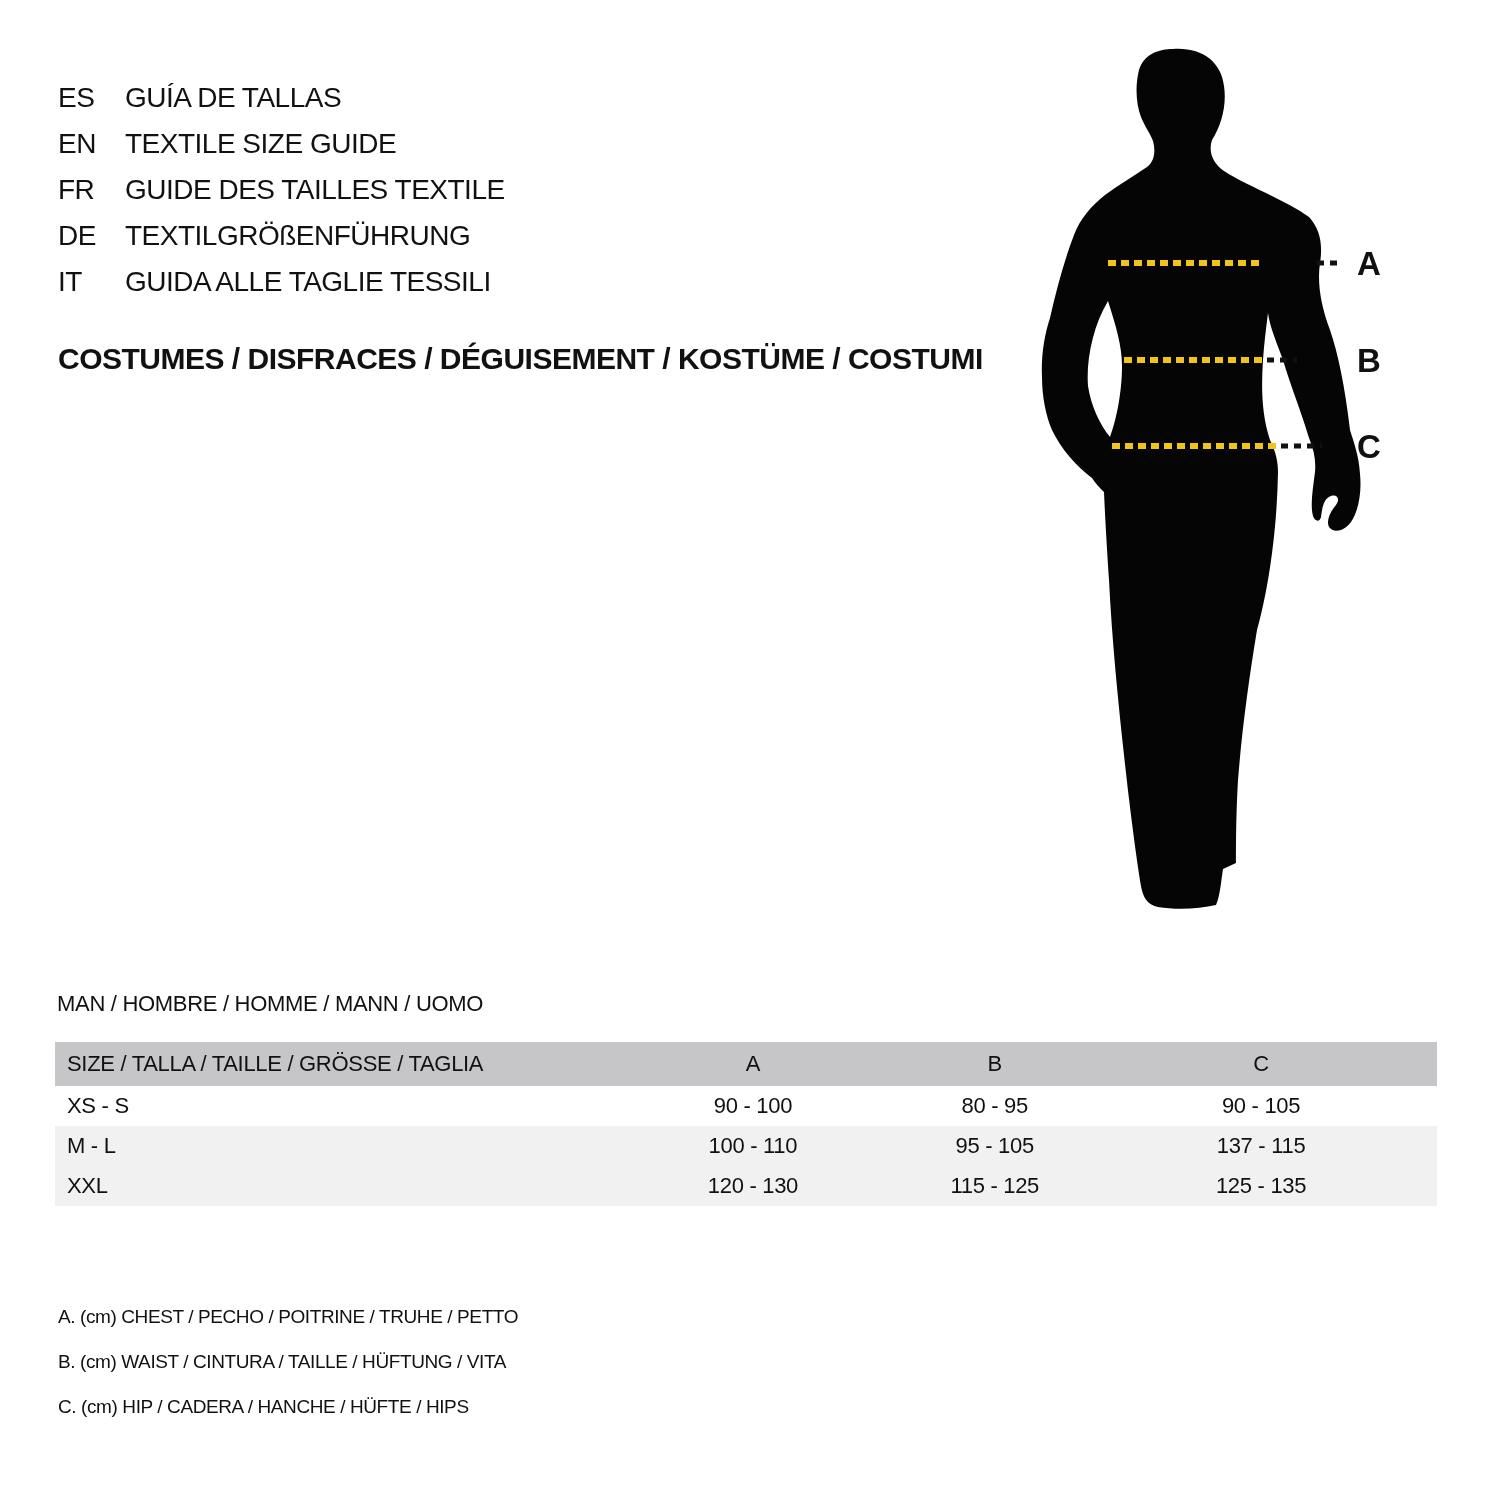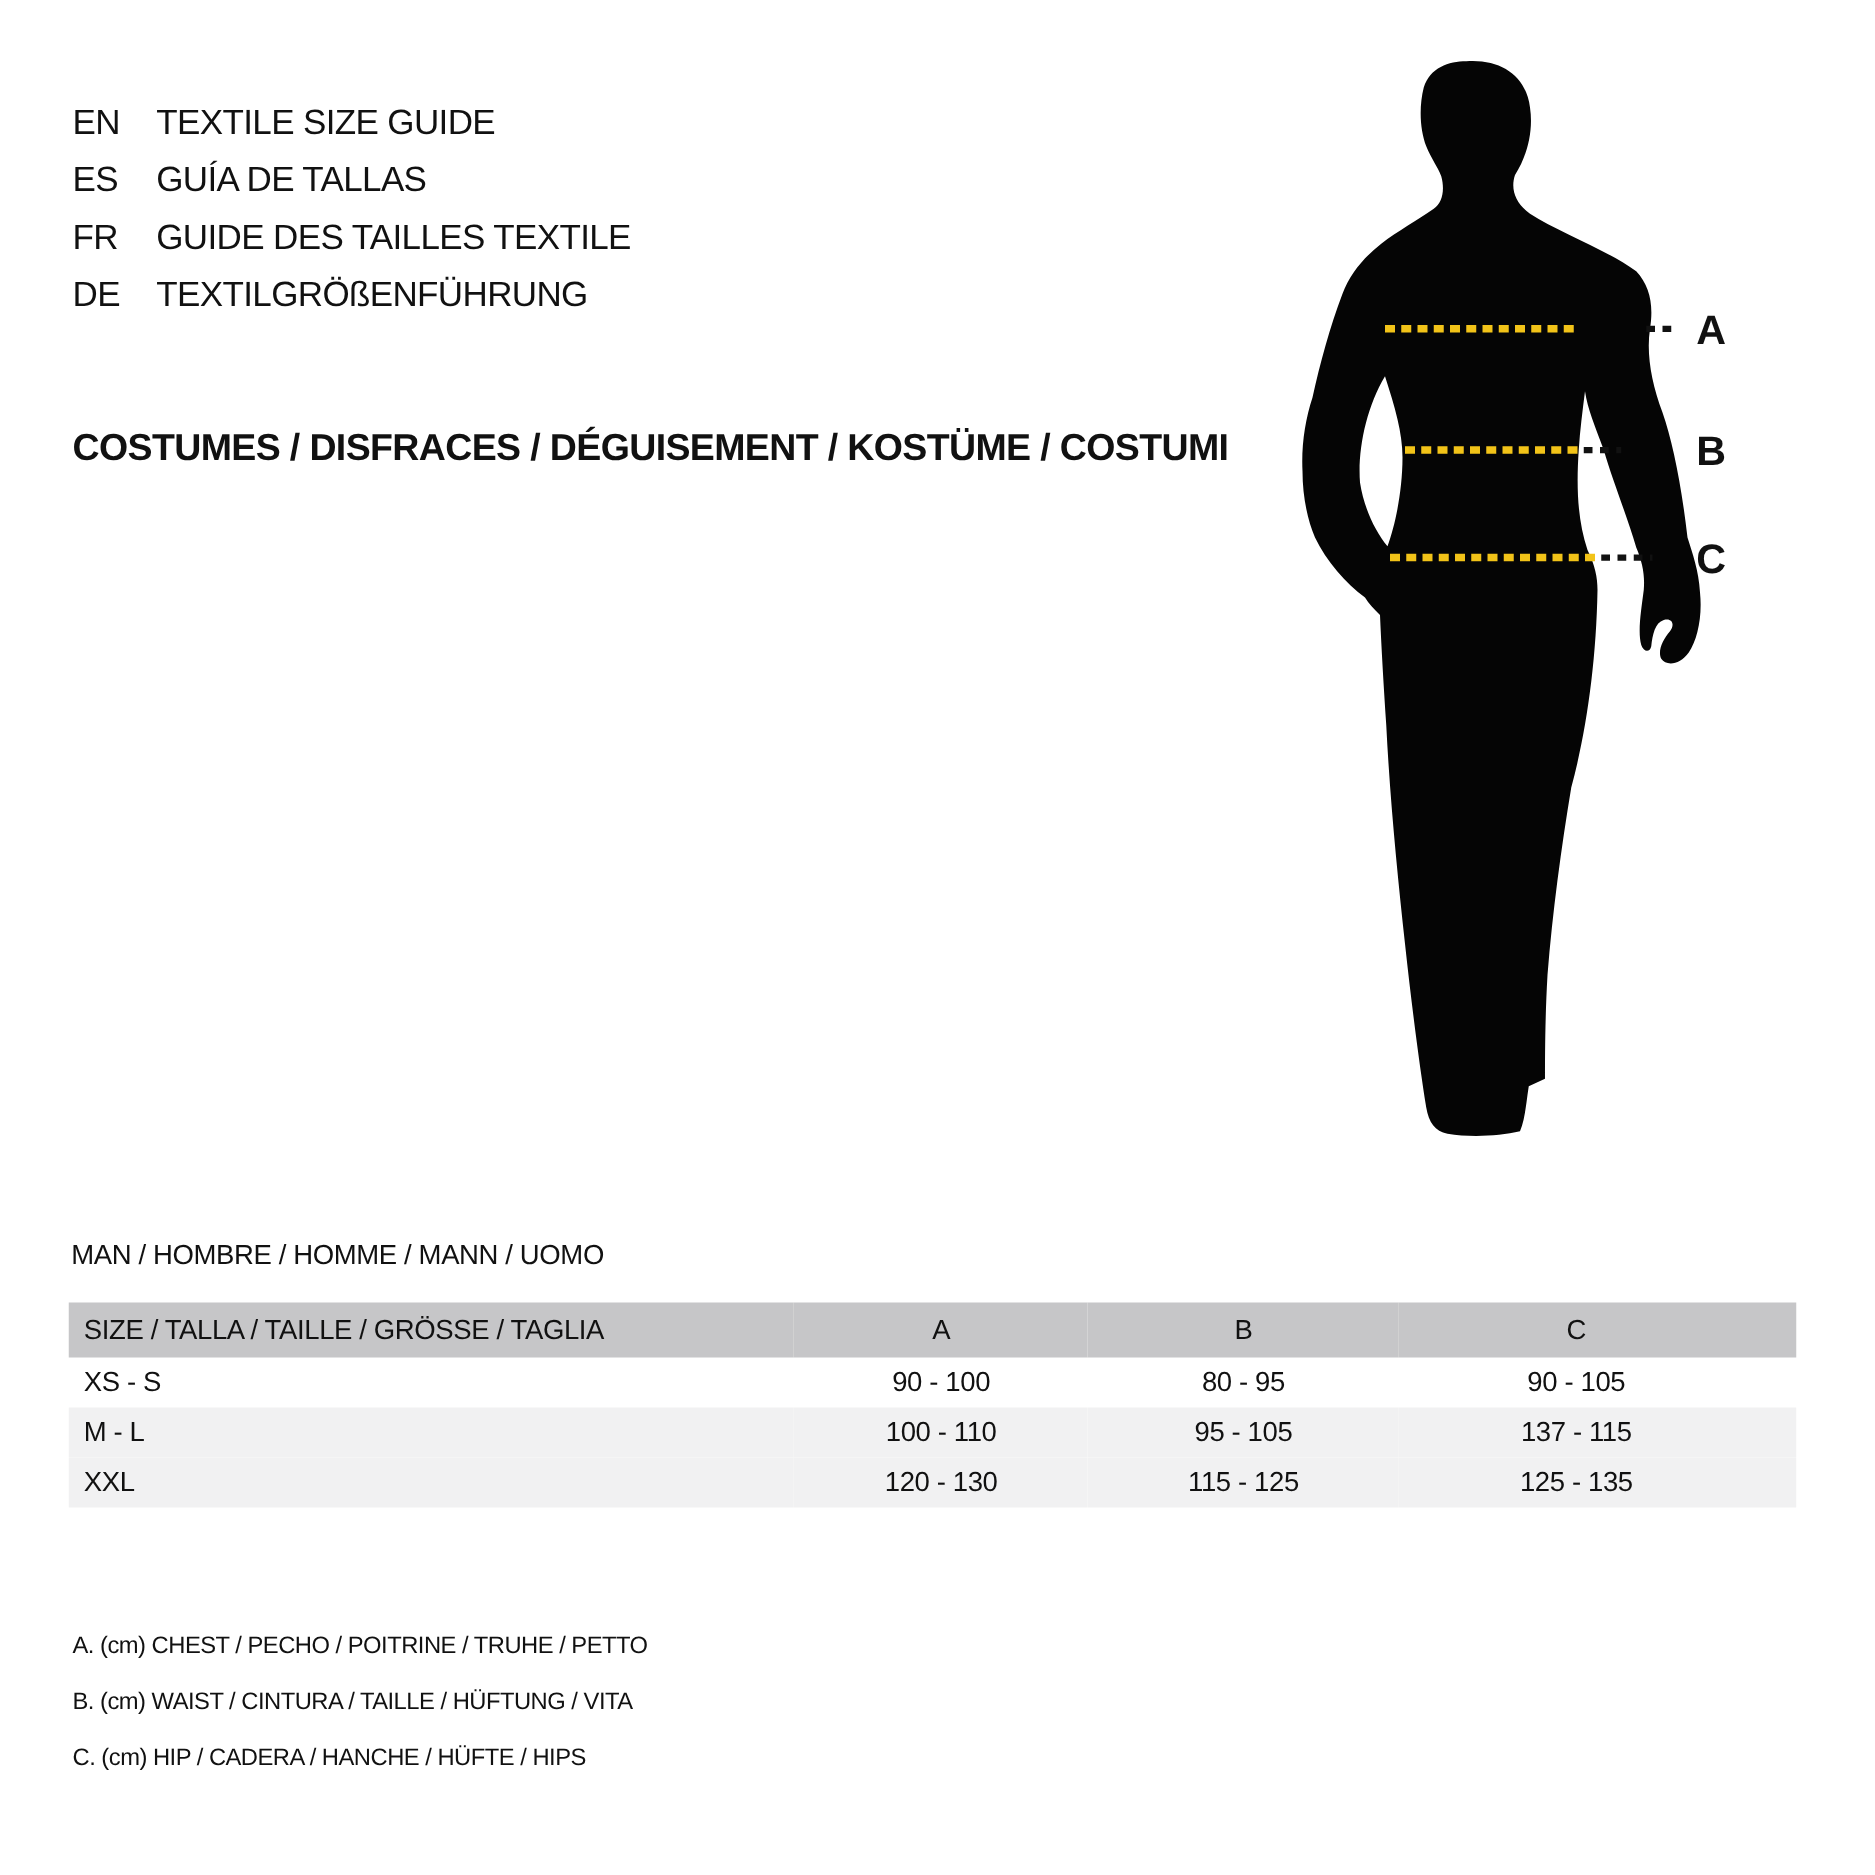--- a/index.html
+++ b/index.html
@@ -44,34 +44,38 @@
 
   
   #figure-svg{left:1020px;top:40px;width:420px;height:880px;}
   .marker-label{font-size:33px;font-weight:bold;}
 </style>
 </head>
 <body>
 
 <div id="language-list" class="abs">
     <div class="lang-row">
+      <span class="lang-code">ES</span>
+      <span class="lang-label">GUÍA DE TALLAS</span>
+    </div>
+    <div class="lang-row">
       <span class="lang-code">EN</span>
       <span class="lang-label">TEXTILE SIZE GUIDE</span>
-    </div>
-    <div class="lang-row">
-      <span class="lang-code">ES</span>
-      <span class="lang-label">GUÍA DE TALLAS</span>
     </div>
     <div class="lang-row">
       <span class="lang-code">FR</span>
       <span class="lang-label">GUIDE DES TAILLES TEXTILE</span>
     </div>
     <div class="lang-row">
       <span class="lang-code">DE</span>
       <span class="lang-label">TEXTILGRÖßENFÜHRUNG</span>
+    </div>
+    <div class="lang-row">
+      <span class="lang-code">IT</span>
+      <span class="lang-label">GUIDA ALLE TAGLIE TESSILI</span>
     </div>
   </div>
 
 <div id="category-line" class="abs">COSTUMES / DISFRACES / DÉGUISEMENT / KOSTÜME / COSTUMI</div>
 
 <svg id="figure-svg" class="abs" viewBox="1020 40 420 880" aria-hidden="true">
   <path fill-rule="evenodd" d="M 1173 49
            C 1201 47 1221 61 1224 86
            C 1227 106 1221 126 1212 140
            C 1208 152 1213 163 1224 171

